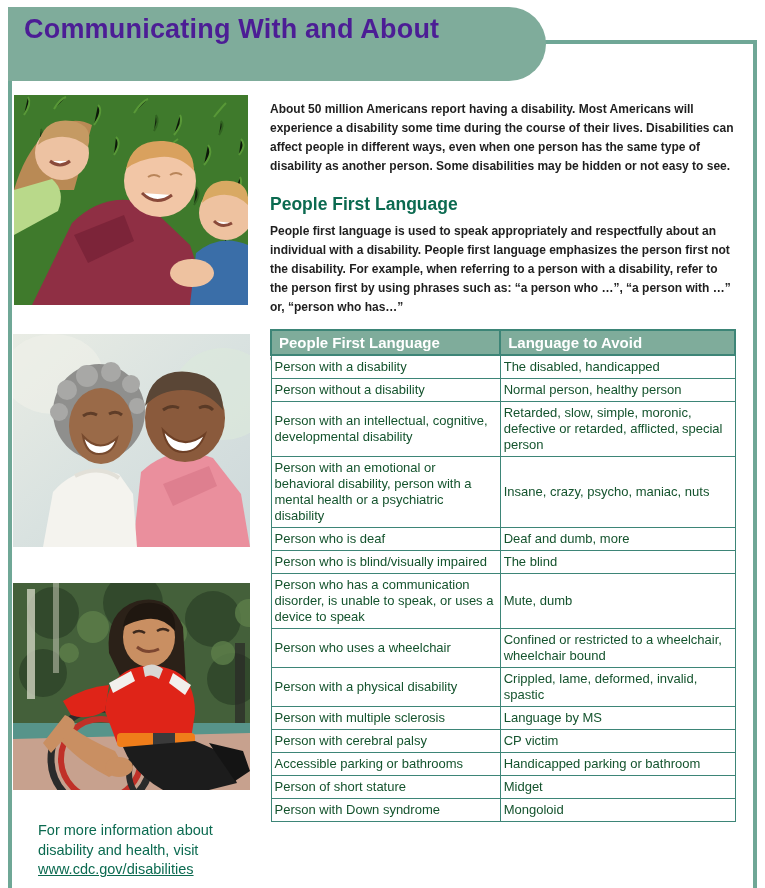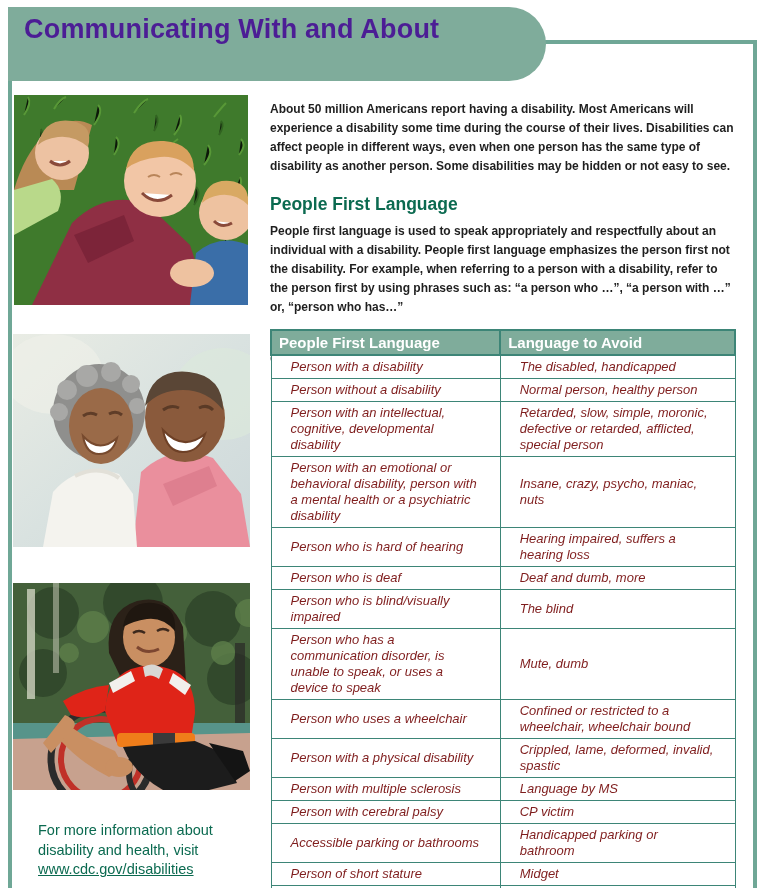--- a/index.html
+++ b/index.html
@@ -41,22 +41,22 @@
     position:absolute; left:270px; top:329px; width:466px;
     border-collapse:collapse; table-layout:fixed;
   }
   table.lang col.c1 { width:49.4%; }
   table.lang col.c2 { width:50.6%; }
   table.lang th {
     background:#7fac9b; color:#ffffff; font-weight:bold; font-size:15px;
     text-align:left; padding:3px 7px; border:2px solid #3d8577;
   }
   table.lang td {
-    font-size:13px; line-height:16px; padding:3px 19px; vertical-align:middle;
-    border:1.5px solid #3d8577; color:#7f1d1d; background:#fff;font-style:italic;
+    font-size:13px; line-height:16px; padding:3px 3px; vertical-align:middle;
+    border:1.5px solid #3d8577; color:#14532d; background:#fff;
   }
   
   .footer {
     position:absolute; left:38px; top:821px; color:#0b6a50;
     font-weight:normal; font-size:14.5px; line-height:19.5px;
   }
   .footer a { color:#0b6a50; text-decoration:underline; cursor:pointer;text-align:center; }
 </style>
 </head>
 <body>
@@ -238,24 +238,20 @@
         </tr>
         <tr>
           <td>Person with an intellectual, cognitive, developmental disability</td>
           <td>Retarded, slow, simple, moronic, defective or retarded, afflicted, special person</td>
         </tr>
         <tr>
           <td>Person with an emotional or behavioral disability, person with a mental health or a psychiatric disability</td>
           <td>Insane, crazy, psycho, maniac, nuts</td>
         </tr>
         <tr>
-          <td>Person who is hard of hearing</td>
-          <td>Hearing impaired, suffers a hearing loss</td>
-        </tr>
-        <tr>
           <td>Person who is deaf</td>
           <td>Deaf and dumb, more</td>
         </tr>
         <tr>
           <td>Person who is blind/visually impaired</td>
           <td>The blind</td>
         </tr>
         <tr>
           <td>Person who has a communication disorder, is unable to speak, or uses a device to speak</td>
           <td>Mute, dumb</td>

